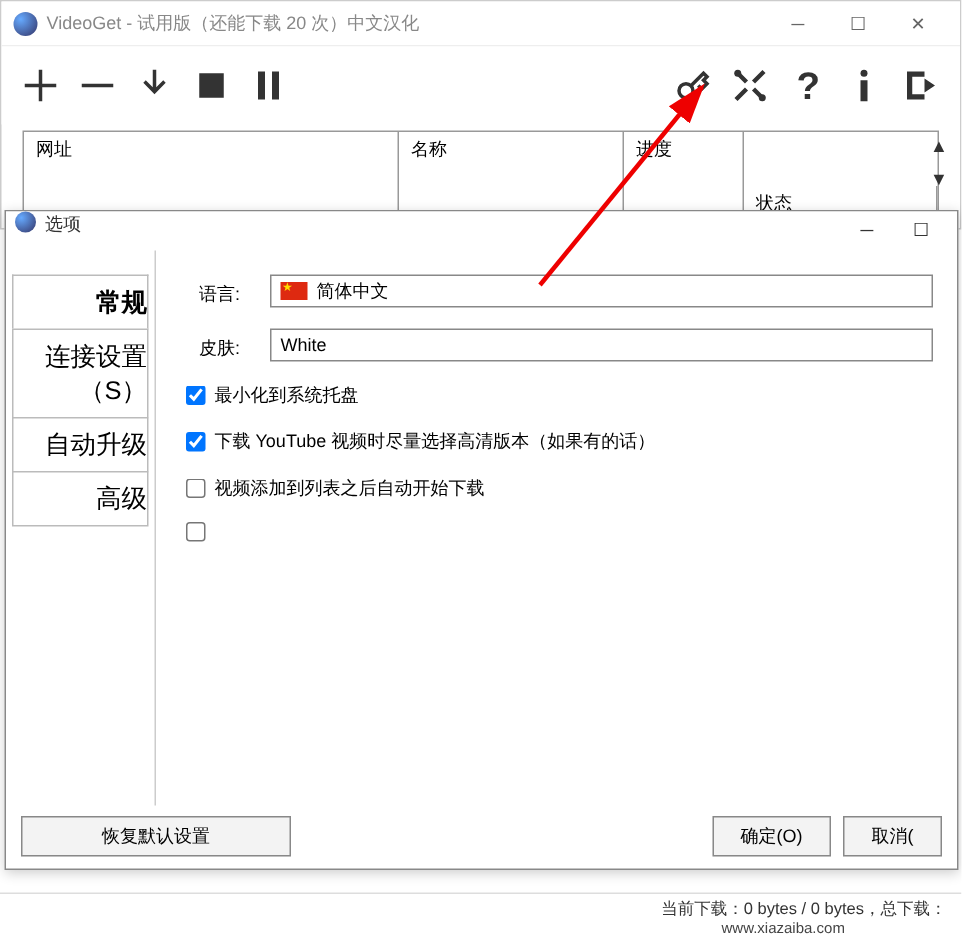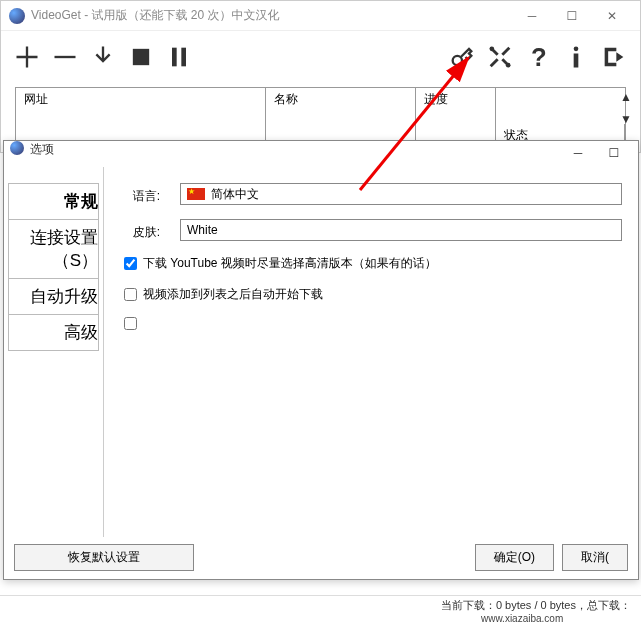--- a/index.html
+++ b/index.html
@@ -173,20 +173,24 @@
         </div>
       </div>
       <div class="row">
         <div class="row-label">皮肤:</div>
         <div class="combo">
           <span>White</span>
         </div>
       </div>
       <div class="checkrow">
         <input type="checkbox" checked="" style="">
+        <label>最小化到系统托盘</label>
+      </div>
+      <div class="checkrow">
+        <input type="checkbox" checked="" style="">
         <label>下载 YouTube 视频时尽量选择高清版本（如果有的话）</label>
       </div>
       <div class="checkrow">
         <input type="checkbox" style="">
         <label>视频添加到列表之后自动开始下载</label>
       </div>
       <div class="checkrow">
         <input type="checkbox" style="">
       </div>
     </div>

